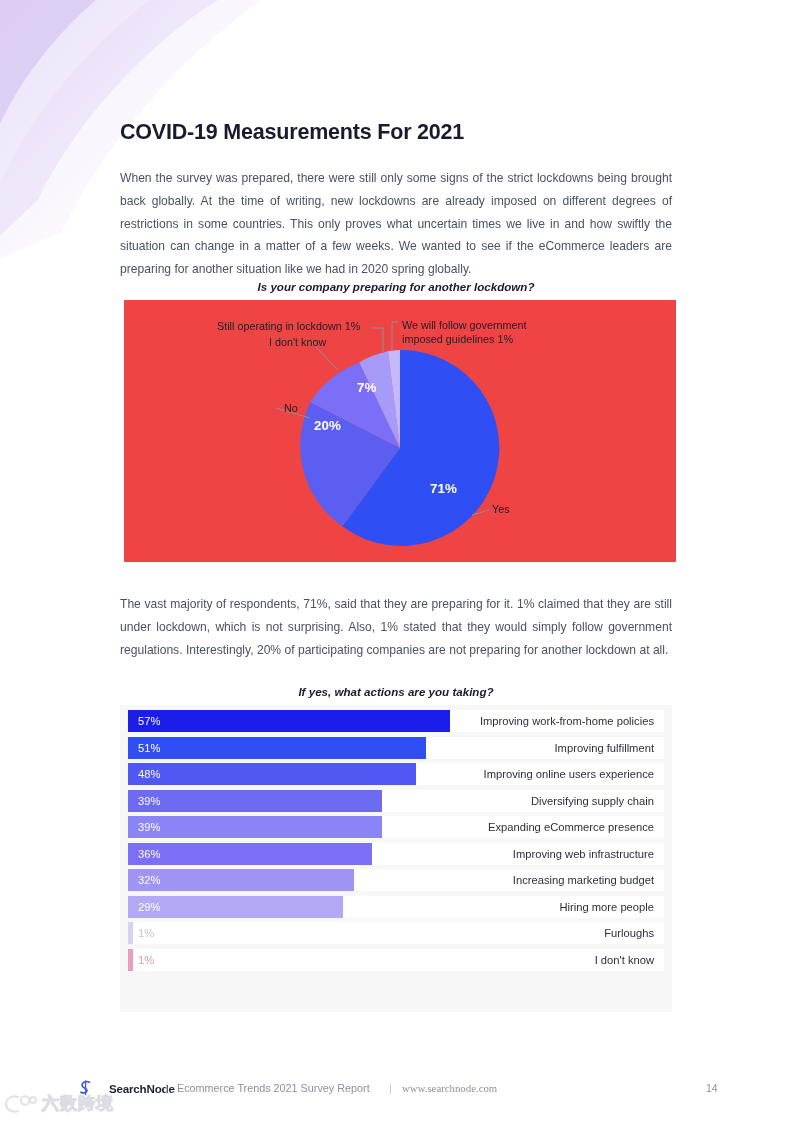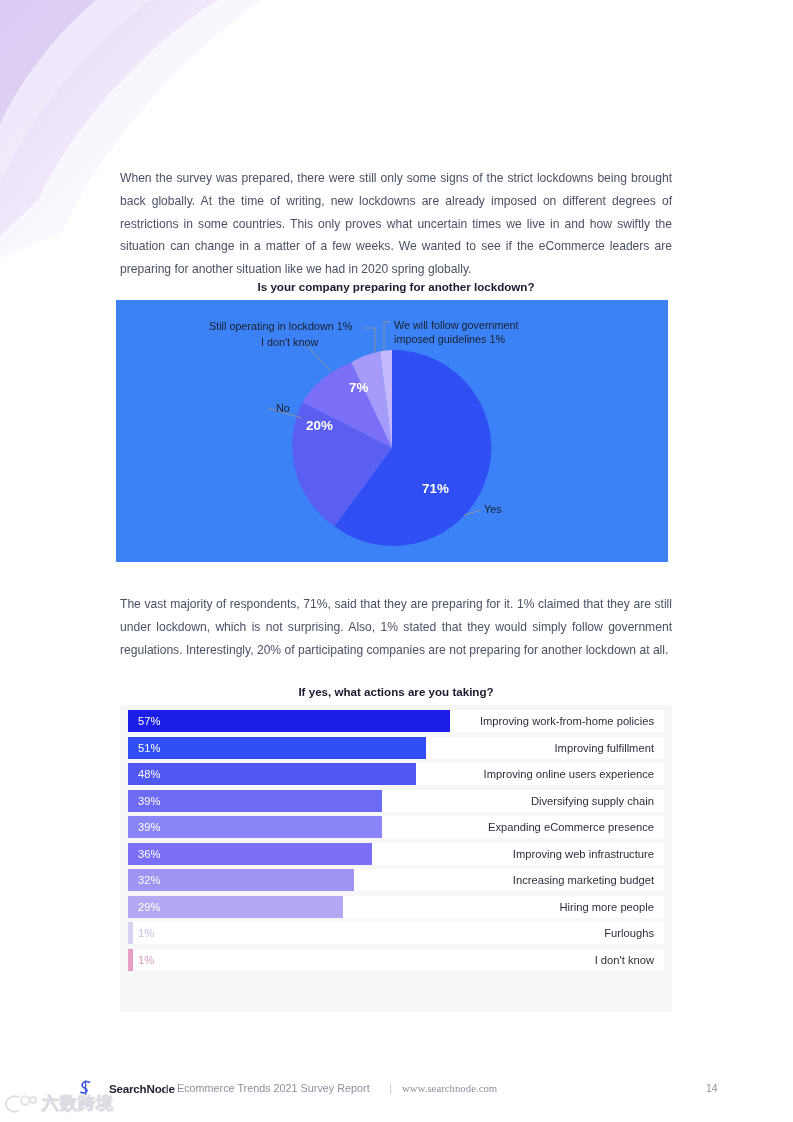--- a/index.html
+++ b/index.html
@@ -44,31 +44,32 @@
     color: #4a5164;
   }
   #intro-paragraph { left: 120px; top: 155px; }
   #analysis-paragraph { left: 120px; top: 581px; }
 
   .chart-caption {
     position: absolute;
     width: 552px; left: 120px;
     text-align: center;
     font-size: 11.6px;
+    font-style: italic;
     font-weight: bold;
     color: #1a1a2e;
   }
   #pie-caption { top: 280px; }
   #bar-caption { top: 685px; }
 
   
   #pie-panel {
-    position: absolute; left: 116px; top: 300px;
+    position: absolute; left: 124px; top: 300px;
     width: 552px; height: 262px;
-    background: #3b82f6;
+    background: #ef4444;
   }
   #pie-svg { position: absolute; left: 0; top: 0; }
   .pie-callout {
     position: absolute;
     font-size: 10.8px;
     color: #1d1d2b;
     line-height: 14.4px;
     white-space: nowrap;
   }
   .pie-value {
@@ -177,20 +178,21 @@
           <stop offset="100%" stop-color="#fdfafe"></stop>
         </linearGradient>
       </defs>
       <path d="M0,0 L218,0 C150,42 76,120 38,200 L0,236 Z" fill="url(#g1)"></path>
       <path d="M0,0 L150,0 C96,40 34,108 4,176 L0,180 Z" fill="url(#g2)" opacity="0.85"></path>
       <path d="M0,0 L262,0 C186,52 104,142 62,232 L0,258 Z" fill="url(#g3)" opacity="0.6"></path>
       <path d="M0,0 L96,0 C58,32 20,80 0,124 Z" fill="#cdbcef" opacity="0.55"></path>
     </svg>
   </div>
 
+  <h1 id="page-title">COVID-19 Measurements For 2021</h1>
 
   <p class="body-copy" id="intro-paragraph">When the survey was prepared, there were still only some signs of the strict lockdowns being brought back globally. At the time of writing, new lockdowns are already imposed on different degrees of restrictions in some countries. This only proves what uncertain times we live in and how swiftly the situation can change in a matter of a few weeks. We wanted to see if the eCommerce leaders are preparing for another situation like we had in 2020 spring globally.</p>
 
   <div class="chart-caption" id="pie-caption">Is your company preparing for another lockdown?</div>
 
   <div id="pie-panel">
     <svg id="pie-svg" width="552" height="262" viewBox="0 0 552 262">
 
       <path fill="#2f4ff5" d="M276,148 L276,50 A98,98 0 1,1 218.4,226.3 Z"></path>
 

